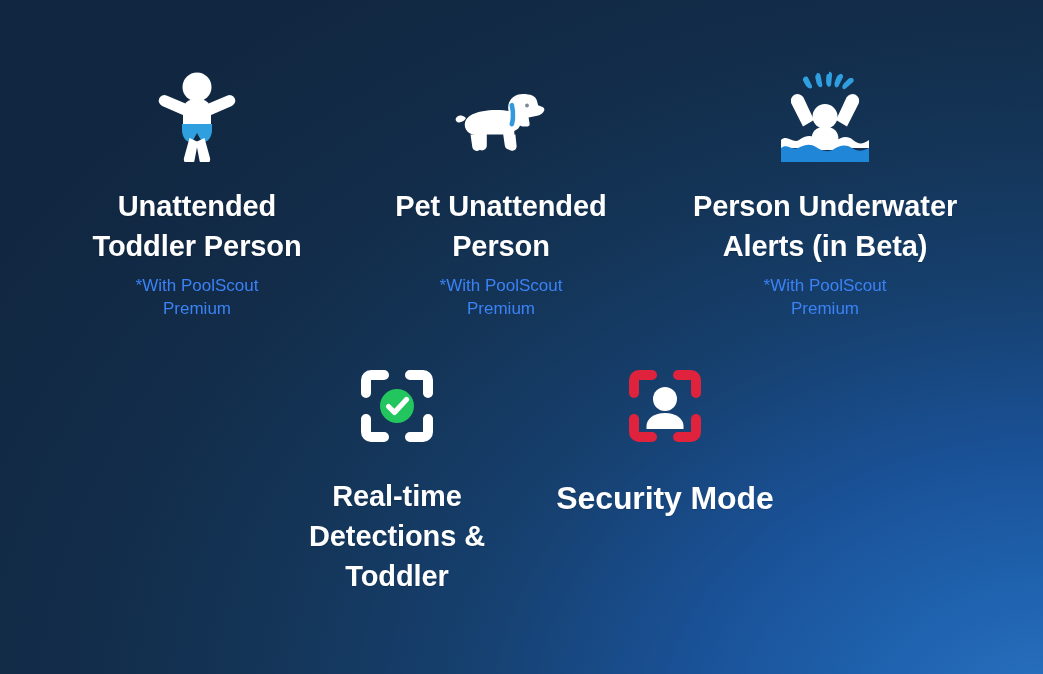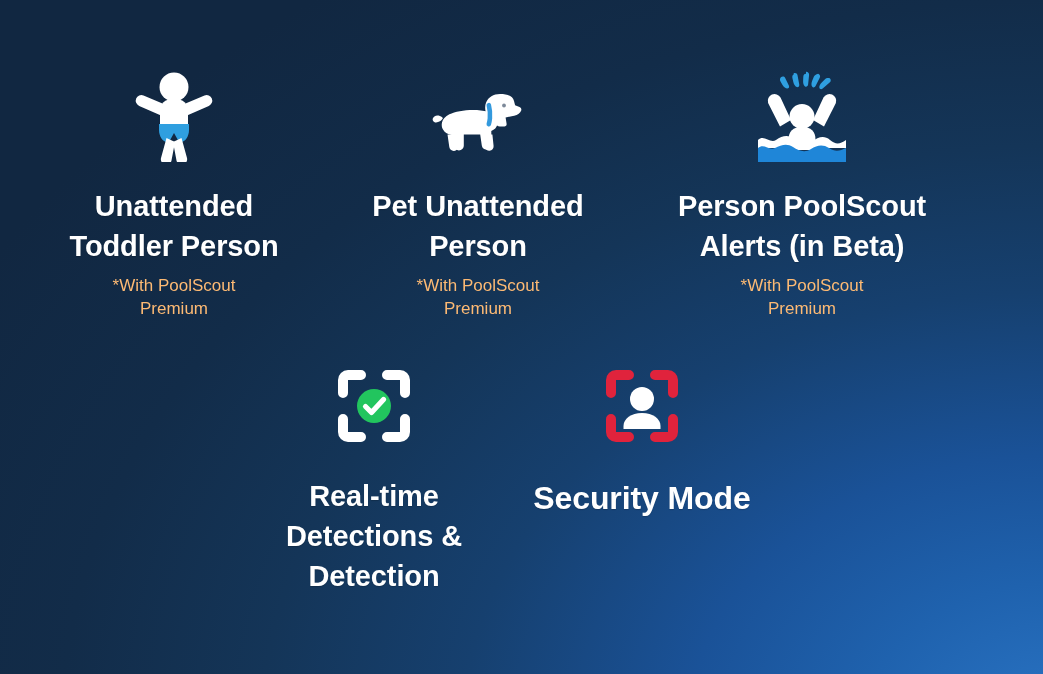--- a/index.html
+++ b/index.html
@@ -9,21 +9,21 @@
     background-color:#132846;
     background-image:
       radial-gradient(120% 135% at 102% 108%, #2a74c4 0%, #1f62ae 16%, #1a5298 30%, #16406f 48%, #143558 64%, #122c49 80%, #112741 100%);
     overflow:hidden;
     position:relative;
     color:#ffffff;
   }
   .board { position:absolute; inset:0; }
 
   
-  .row { position:absolute; display:flex; }
+  .row { position:absolute; display:flex;padding-left:23px; }
   .row-top { left:0; top:62px; width:1043px; justify-content:flex-start; }
   .row-bottom { left:0; top:358px; width:1043px; }
 
   .card { display:flex; flex-direction:column; align-items:center; }
   .card-1 { width:320px; margin-left:14px; }
   .card-2 { width:288px; }
   .card-3 { width:360px; }
 
   .card-4 { width:270px; margin-left:239px; }
   .card-5 { width:310px; margin-left:-22px; }
@@ -34,21 +34,21 @@
   .title {
     font-size:29px; font-weight:bold; line-height:1.38;
     letter-spacing:-0.1px; text-align:center; color:#ffffff;
     text-shadow:0 1px 1px rgba(0,0,0,.18);
   }
   .row-top .title { margin-top:24px; }
   .row-bottom .title { margin-top:22px; }
   .title-sm { font-size:32px; }
   .sub {
     font-size:17px; font-weight:400; line-height:1.33;
-    text-align:center; color:#fdba74; margin-top:9px;
+    text-align:center; color:#3b82f6; margin-top:9px;
   }
   svg { display:block; }
 </style>
 </head>
 <body>
 
 <div class="board">
 
   <div class="row row-top">
 
@@ -132,21 +132,21 @@
 
           <path d="M55 50 L65.5 27.5 a6.8 6.8 0 0 1 12.4 5.4 L66 56.5z" fill="#ffffff"></path>
 
           <path d="M0 70c6-6 12 4 18 0s12-6 18-1 12 8 18 3 12-7 18-2 10 4 16 0v8H0z" fill="#ffffff"></path>
 
           <path d="M0 78c6-5 11 3 17 0s12-5 18-1 12 6 18 2 12-5 18-1 11 3 17 0v15H0z" fill="#1f86d8"></path>
           <rect x="0" y="84" width="88" height="8" fill="#1f86d8"></rect>
         </svg>
       </div>
       <div class="title">
-        <span>Person PoolScout</span><br>
+        <span>Person Underwater</span><br>
         <span>Alerts (in Beta)</span>
       </div>
       <div class="sub">
         <span>*With PoolScout</span><br>
         <span>Premium</span>
       </div>
     </div>
   </div>
 
   <div class="row row-bottom">
@@ -160,21 +160,21 @@
             <path d="M69 51v13a5 5 0 0 1-5 5H51"></path>
             <path d="M25 69H12a5 5 0 0 1-5-5V51"></path>
           </g>
           <circle cx="38" cy="38" r="17" fill="#22c55e"></circle>
           <path d="M29.5 38.5l6 6 12-13" fill="none" stroke="#ffffff" stroke-width="5.2" stroke-linecap="round" stroke-linejoin="round"></path>
         </svg>
       </div>
       <div class="title">
         <span>Real-time</span><br>
         <span>Detections &amp;</span><br>
-        <span>Detection</span>
+        <span>Toddler</span>
       </div>
     </div>
 
     <div class="card card-5">
       <div class="icon-wrap sm">
         <svg width="76" height="76" viewBox="0 0 76 76" aria-hidden="true">
           <g fill="none" stroke="#e0233c" stroke-width="10" stroke-linecap="round" stroke-linejoin="round">
             <path d="M7 25V12a5 5 0 0 1 5-5h13"></path>
             <path d="M51 7h13a5 5 0 0 1 5 5v13"></path>
             <path d="M69 51v13a5 5 0 0 1-5 5H51"></path>

